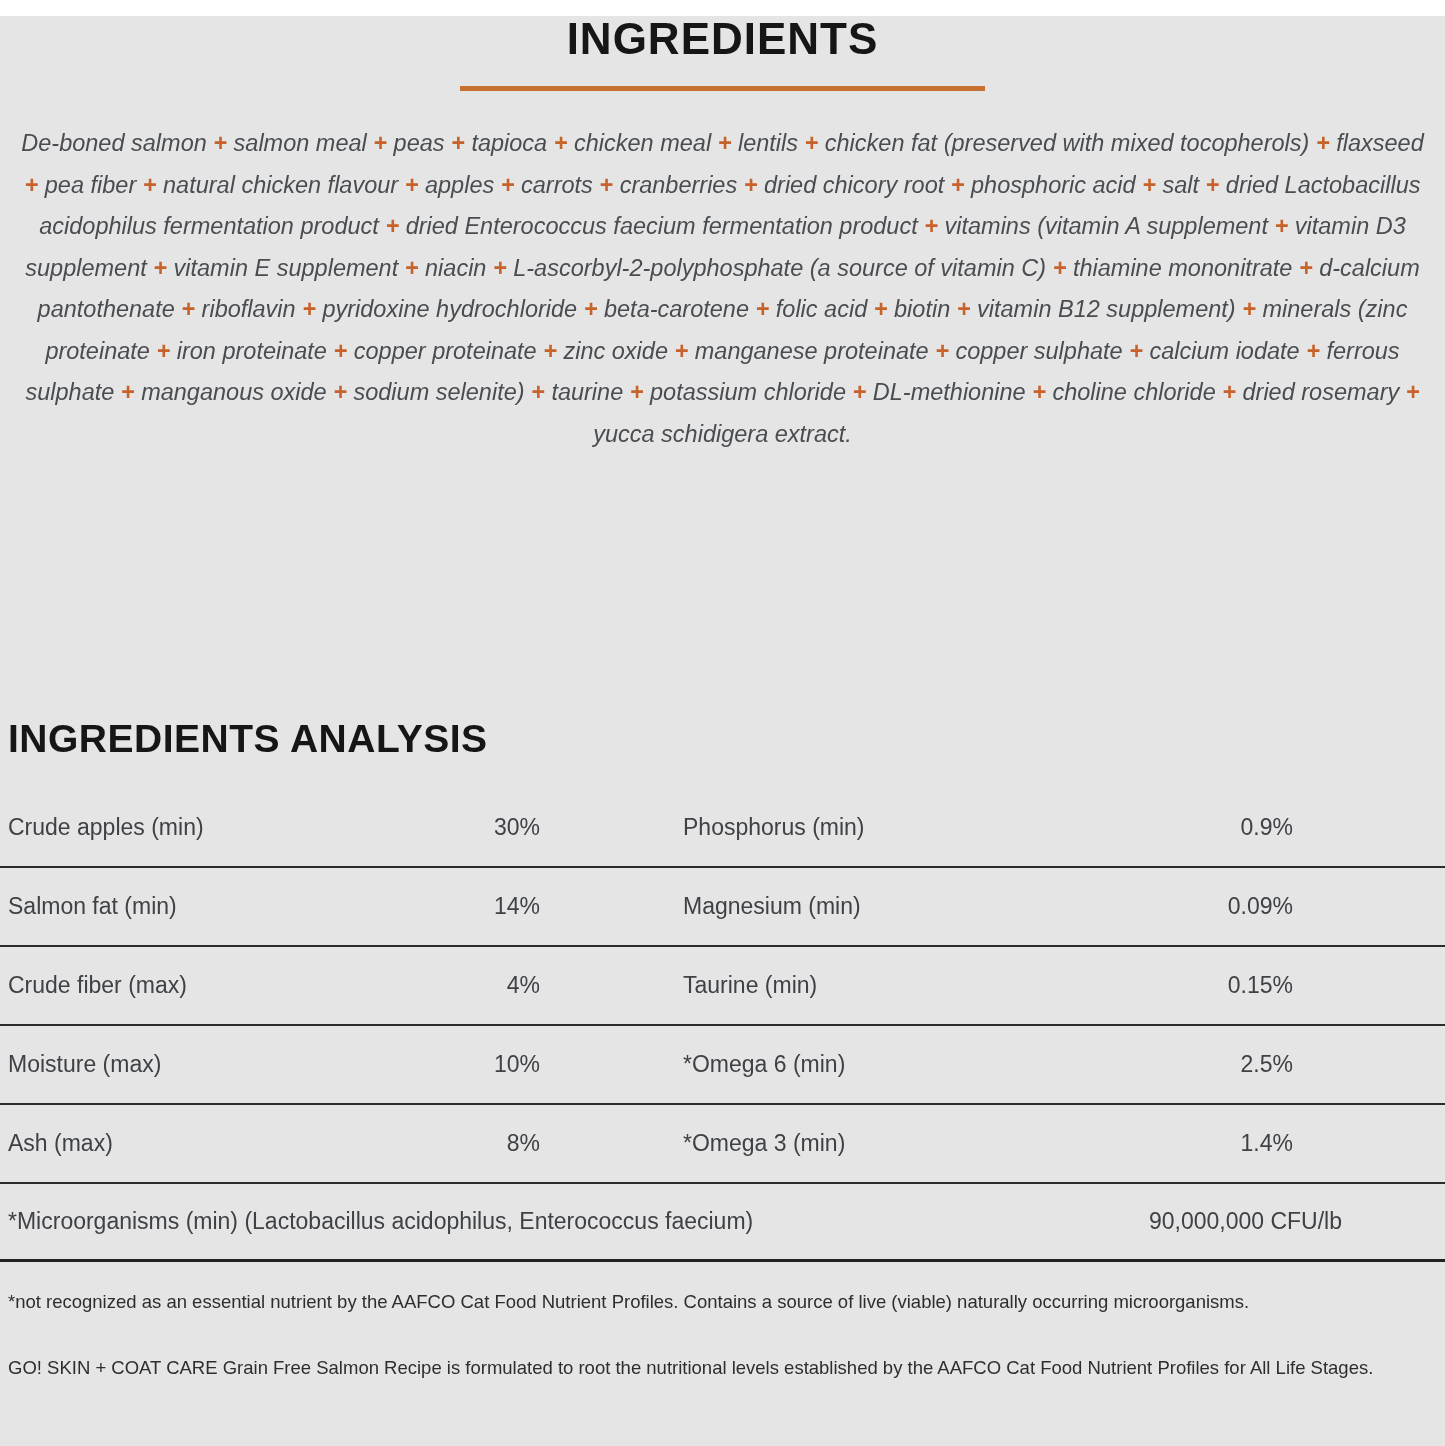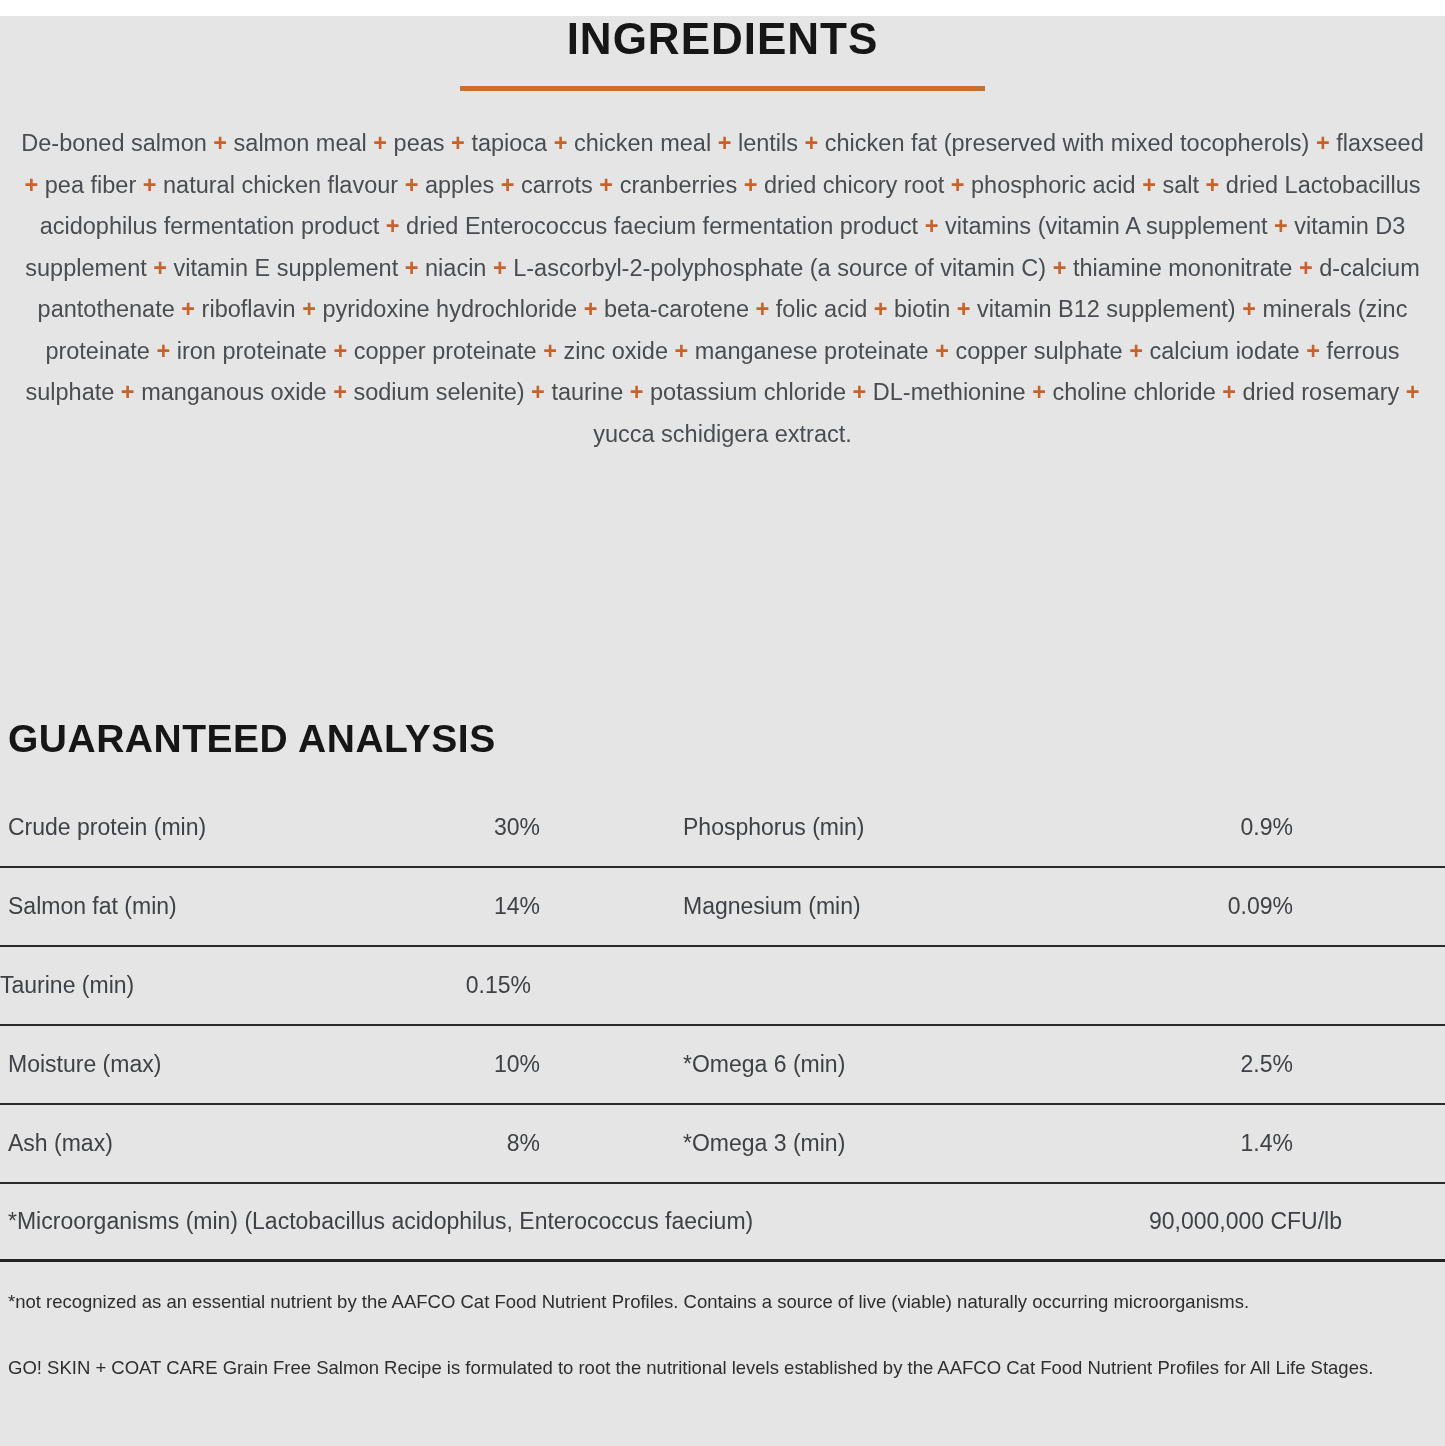--- a/index.html
+++ b/index.html
@@ -30,20 +30,21 @@
     background: var(--rule-orange, #C8702F);
   }
   .ingredients-text {
     margin: 32px auto 0 auto;
     padding: 0 12px;
     max-width: 1440px;
     text-align: center;
     font-size: 23.5px;
     line-height: 41.5px;
     color: #494d51;
+    font-style: italic;
   }
   .ingredients-text .plus {
     color: var(--accent-orange, #C8622B);
     font-weight: 700;
   }
   .ga-title {
     margin: 264px 0 0 0;
     padding-left: 8px;
     font-size: 39px;
     line-height: 40px;
@@ -102,47 +103,51 @@
 <body>
 
 <div class="page">
 
   <h1 class="ingredients-title">INGREDIENTS</h1>
 
   <div class="title-rule"></div>
 
   <p class="ingredients-text"><span>De-boned salmon</span><span class="plus"> + </span><span>salmon meal</span><span class="plus"> + </span><span>peas</span><span class="plus"> + </span><span>tapioca</span><span class="plus"> + </span><span>chicken meal</span><span class="plus"> + </span><span>lentils</span><span class="plus"> + </span><span>chicken fat (preserved with mixed tocopherols)</span><span class="plus"> + </span><span>flaxseed</span><span class="plus"> + </span><span>pea fiber</span><span class="plus"> + </span><span>natural chicken flavour</span><span class="plus"> + </span><span>apples</span><span class="plus"> + </span><span>carrots</span><span class="plus"> + </span><span>cranberries</span><span class="plus"> + </span><span>dried chicory root</span><span class="plus"> + </span><span>phosphoric acid</span><span class="plus"> + </span><span>salt</span><span class="plus"> + </span><span>dried Lactobacillus acidophilus fermentation product</span><span class="plus"> + </span><span>dried Enterococcus faecium fermentation product</span><span class="plus"> + </span><span>vitamins (vitamin A supplement</span><span class="plus"> + </span><span>vitamin D3 supplement</span><span class="plus"> + </span><span>vitamin E supplement</span><span class="plus"> + </span><span>niacin</span><span class="plus"> + </span><span>L-ascorbyl-2-polyphosphate (a source of vitamin C)</span><span class="plus"> + </span><span>thiamine mononitrate</span><span class="plus"> + </span><span>d-calcium pantothenate</span><span class="plus"> + </span><span>riboflavin</span><span class="plus"> + </span><span>pyridoxine hydrochloride</span><span class="plus"> + </span><span>beta-carotene</span><span class="plus"> + </span><span>folic acid</span><span class="plus"> + </span><span>biotin</span><span class="plus"> + </span><span>vitamin B12 supplement)</span><span class="plus"> + </span><span>minerals (zinc proteinate</span><span class="plus"> + </span><span>iron proteinate</span><span class="plus"> + </span><span>copper proteinate</span><span class="plus"> + </span><span>zinc oxide</span><span class="plus"> + </span><span>manganese proteinate</span><span class="plus"> + </span><span>copper sulphate</span><span class="plus"> + </span><span>calcium iodate</span><span class="plus"> + </span><span>ferrous sulphate</span><span class="plus"> + </span><span>manganous oxide</span><span class="plus"> + </span><span>sodium selenite)</span><span class="plus"> + </span><span>taurine</span><span class="plus"> + </span><span>potassium chloride</span><span class="plus"> + </span><span>DL-methionine</span><span class="plus"> + </span><span>choline chloride</span><span class="plus"> + </span><span>dried rosemary</span><span class="plus"> + </span><span>yucca schidigera extract.</span></p>
 
-  <h2 class="ga-title">GUARANTEED ANALYSIS</h2>
+  <h2 class="ga-title">INGREDIENTS ANALYSIS</h2>
 
   <div class="ga-table">
 
     <div class="ga-row">
       <div class="cell-pair pair-left">
-        <span>Crude protein (min)</span>
+        <span>Crude apples (min)</span>
         <span>30%</span>
       </div>
       <div class="cell-pair pair-right">
         <span>Phosphorus (min)</span>
         <span>0.9%</span>
       </div>
     </div>
 
     <div class="ga-row">
       <div class="cell-pair pair-left">
         <span>Salmon fat (min)</span>
         <span>14%</span>
       </div>
       <div class="cell-pair pair-right">
         <span>Magnesium (min)</span>
         <span>0.09%</span>
       </div>
     </div>
 
     <div class="ga-row">
+      <div class="cell-pair pair-left">
+        <span>Crude fiber (max)</span>
+        <span>4%</span>
+      </div>
       <div class="cell-pair pair-right">
         <span>Taurine (min)</span>
         <span>0.15%</span>
       </div>
     </div>
 
     <div class="ga-row">
       <div class="cell-pair pair-left">
         <span>Moisture (max)</span>
         <span>10%</span>

